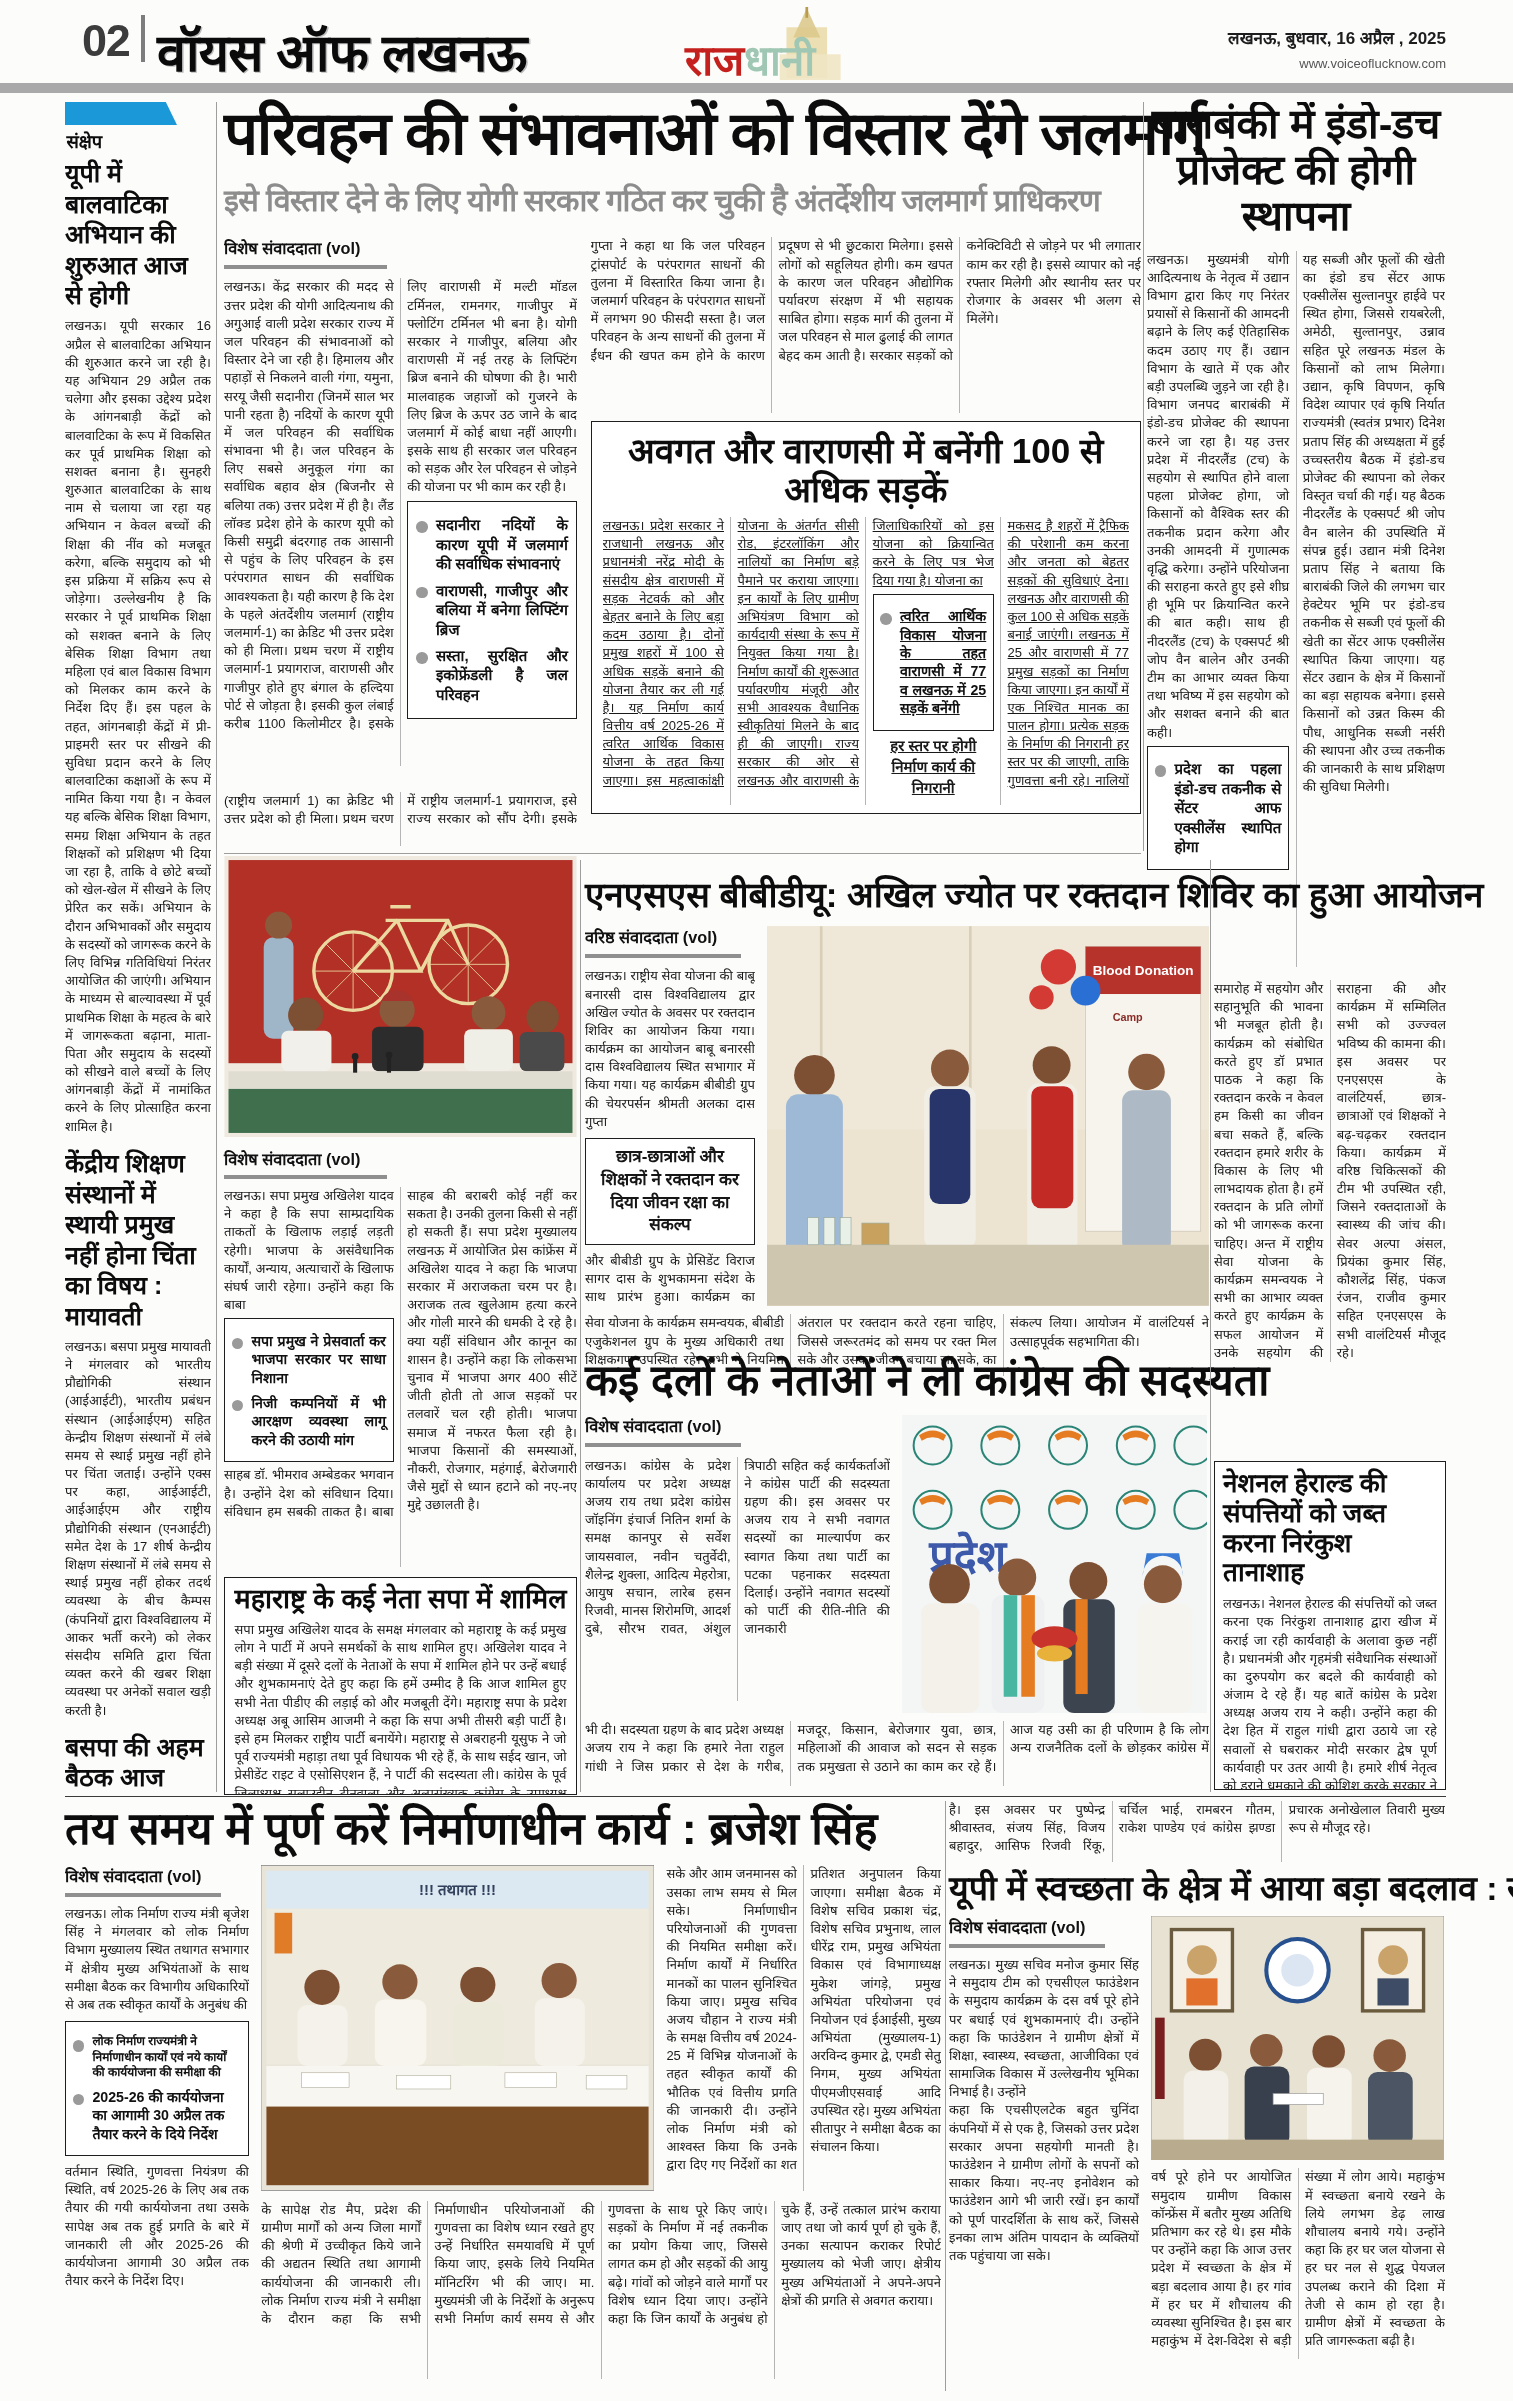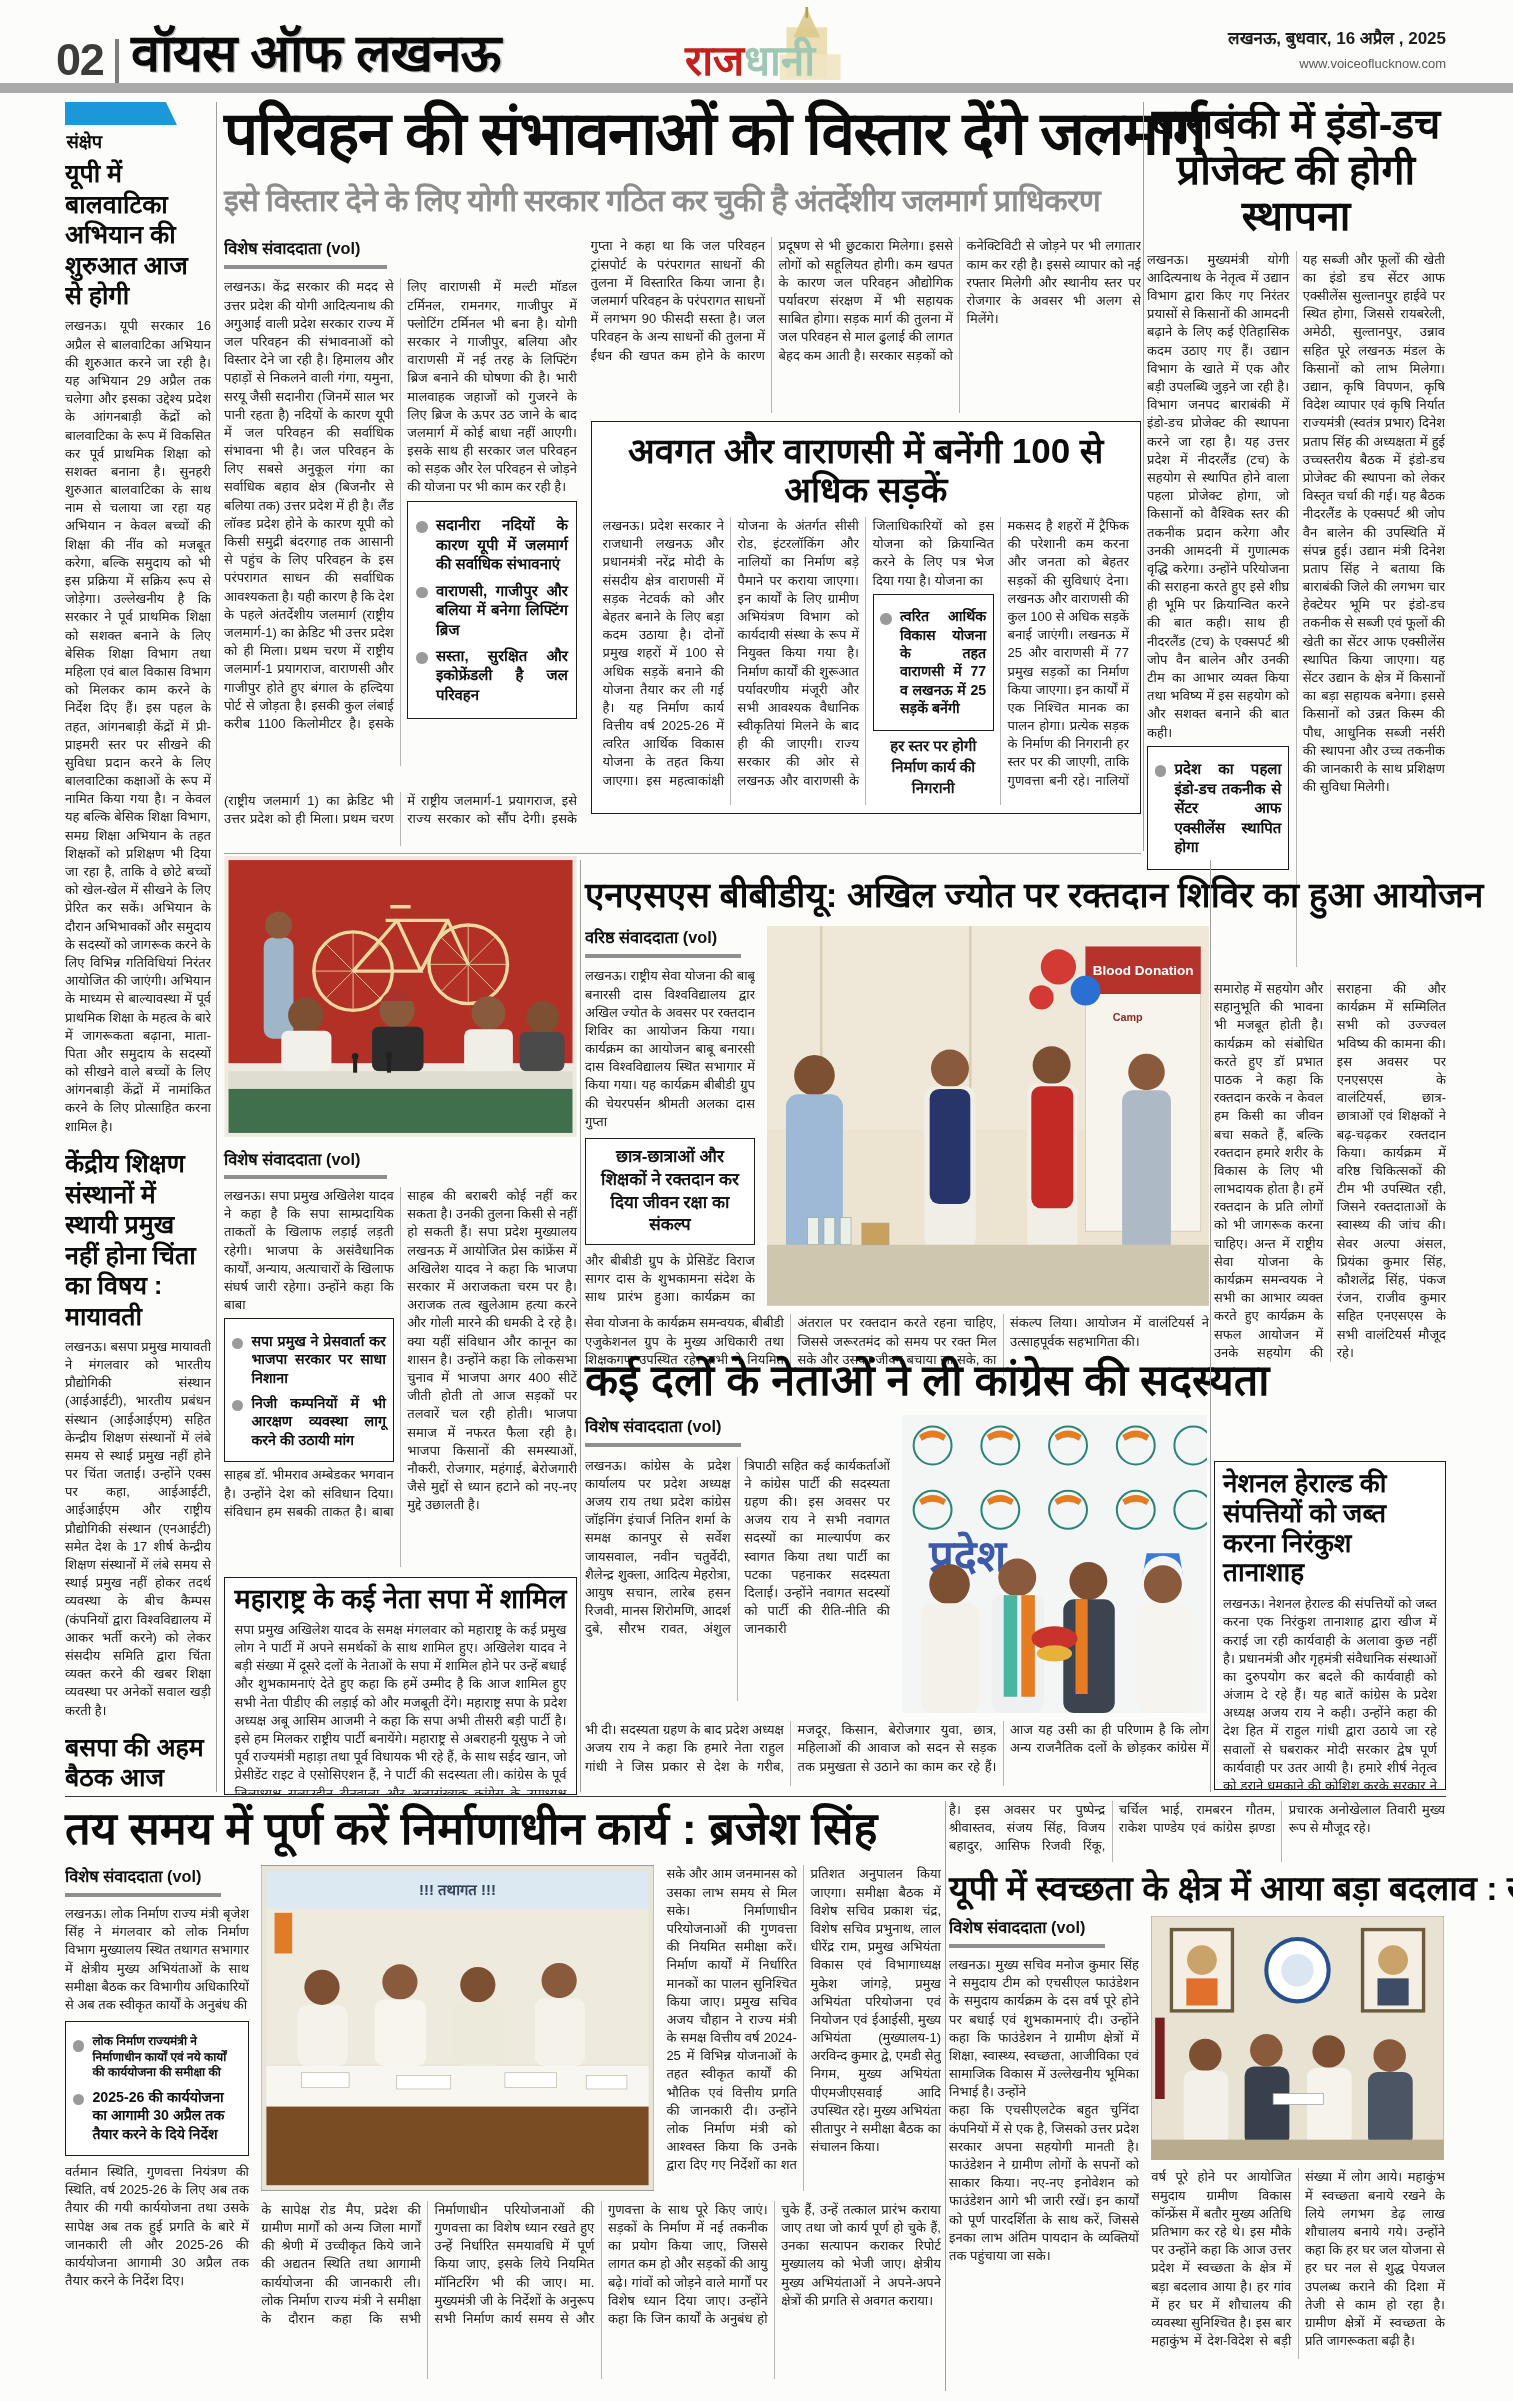--- a/index.html
+++ b/index.html
@@ -40,21 +40,21 @@
   .brief-banner{background:#1b98d8;width:112px;height:23px;clip-path:polygon(0 0,90% 0,100% 100%,0 100%);}
   .brief-label{font-size:18.3px;font-weight:800;color:#0d0d0d;margin:2.7px 0 5.4px 1.4px;}
   .pledge{font-size:17px;font-weight:800;line-height:1.35;text-align:center;padding:6.8px 5.4px;}
   svg{display:block;}
 </style>
 </head>
 <body>
 
 <div class="page">
 
-  <div class="abs" style="left:56px;top:15px;display:flex;align-items:flex-end;">
+  <div class="abs" style="left:82px;top:15px;display:flex;align-items:flex-start;">
     <span class="pageno">02</span>
     <span class="pageno-bar"></span>
     <span class="masthead">वॉयस ऑफ लखनऊ</span>
   </div>
   <div class="abs" style="left:685px;top:6.8px;width:176px;height:73px;">
     <svg width="176" height="73" viewBox="0 0 260 108">
       <rect x="150" y="30" width="60" height="75" fill="#e7d9a6" opacity="0.85"></rect>
       <polygon points="180,2 160,45 200,45" fill="#dcc98c" opacity="0.9"></polygon>
       <rect x="178" y="0" width="4" height="16" fill="#b99b4e"></rect>
       <rect x="140" y="70" width="90" height="38" fill="#efe6c4" opacity="0.9"></rect>
@@ -107,21 +107,21 @@
           </div>
         </div>
       </div>
       <div style="flex:1;display:flex;flex-direction:column;">
         <div class="bt c3 clip" style="height:176px;">
           <p>गुप्ता ने कहा था कि जल परिवहन ट्रांसपोर्ट के परंपरागत साधनों की तुलना में विस्तारित किया जाना है। जलमार्ग परिवहन के परंपरागत साधनों में लगभग 90 फीसदी सस्ता है। जल परिवहन के अन्य साधनों की तुलना में ईंधन की खपत कम होने के कारण प्रदूषण से भी छुटकारा मिलेगा। इससे लोगों को सहूलियत होगी। कम खपत के कारण जल परिवहन औद्योगिक पर्यावरण संरक्षण में भी सहायक साबित होगा। सड़क मार्ग की तुलना में जल परिवहन से माल ढुलाई की लागत बेहद कम आती है। सरकार सड़कों को कनेक्टिविटी से जोड़ने पर भी लगातार काम कर रही है। इससे व्यापार को नई रफ्तार मिलेगी और स्थानीय स्तर पर रोजगार के अवसर भी अलग से मिलेंगे।</p>
         </div>
 
         <div class="box" style="margin-top:8.1px;flex:1;padding:8.1px 11px;">
           <div class="h-md" style="text-align:center;">अवगत और वाराणसी में बनेंगी 100 से अधिक सड़कें</div>
-          <div class="bt c4 clip" style="margin-top:8.1px;height:288px;">
+          <div class="bt c4 clip" style="margin-top:8.1px;height:288px;text-decoration:underline;">
             <p>लखनऊ। प्रदेश सरकार ने राजधानी लखनऊ और प्रधानमंत्री नरेंद्र मोदी के संसदीय क्षेत्र वाराणसी में सड़क नेटवर्क को और बेहतर बनाने के लिए बड़ा कदम उठाया है। दोनों प्रमुख शहरों में 100 से अधिक सड़कें बनाने की योजना तैयार कर ली गई है। यह निर्माण कार्य वित्तीय वर्ष 2025-26 में त्वरित आर्थिक विकास योजना के तहत किया जाएगा। इस महत्वाकांक्षी योजना के अंतर्गत सीसी रोड, इंटरलॉकिंग और नालियों का निर्माण बड़े पैमाने पर कराया जाएगा। इन कार्यों के लिए ग्रामीण अभियंत्रण विभाग को कार्यदायी संस्था के रूप में नियुक्त किया गया है। निर्माण कार्यों की शुरूआत पर्यावरणीय मंजूरी और सभी आवश्यक वैधानिक स्वीकृतियां मिलने के बाद ही की जाएगी। राज्य सरकार की ओर से लखनऊ और वाराणसी के जिलाधिकारियों को इस योजना को क्रियान्वित करने के लिए पत्र भेज दिया गया है। योजना का</p>
             <div class="box" style="padding:5.4px 6.8px;margin:4.1px 0;break-inside:avoid;">
               <div class="brow">
                   <span class="dot"></span>
                   <span class="btxt" style="font-size:14.2px;">त्वरित आर्थिक विकास योजना के तहत वाराणसी में 77 व लखनऊ में 25 सड़कें बनेंगी</span>
                 </div>
             </div>
             <p class="subbold">हर स्तर पर होगी निर्माण कार्य की निगरानी</p>
             <p>मकसद है शहरों में ट्रैफिक की परेशानी कम करना और जनता को बेहतर सड़कों की सुविधाएं देना। लखनऊ और वाराणसी की कुल 100 से अधिक सड़कें बनाई जाएंगी। लखनऊ में 25 और वाराणसी में 77 प्रमुख सड़कों का निर्माण किया जाएगा। इन कार्यों में एक निश्चित मानक का पालन होगा। प्रत्येक सड़क के निर्माण की निगरानी हर स्तर पर की जाएगी, ताकि गुणवत्ता बनी रहे। नालियों के निर्माण में सीवर एवं जल निकासी का विशेष ध्यान रखा जाएगा। इन कार्यों के लिए नियमानुसार मंजूरी और प्रक्रिया का पालन अनिवार्य रहेगा। इंटरलॉकिंग, सीसी रोड और नालियों के निर्माण पर खास फोकस रहेगा। नारायणपुर, सारनाथ, सरसौली वार्ड समेत विभिन्न क्षेत्रों में निर्माण कार्य किए जाएंगे।</p>
           </div>

